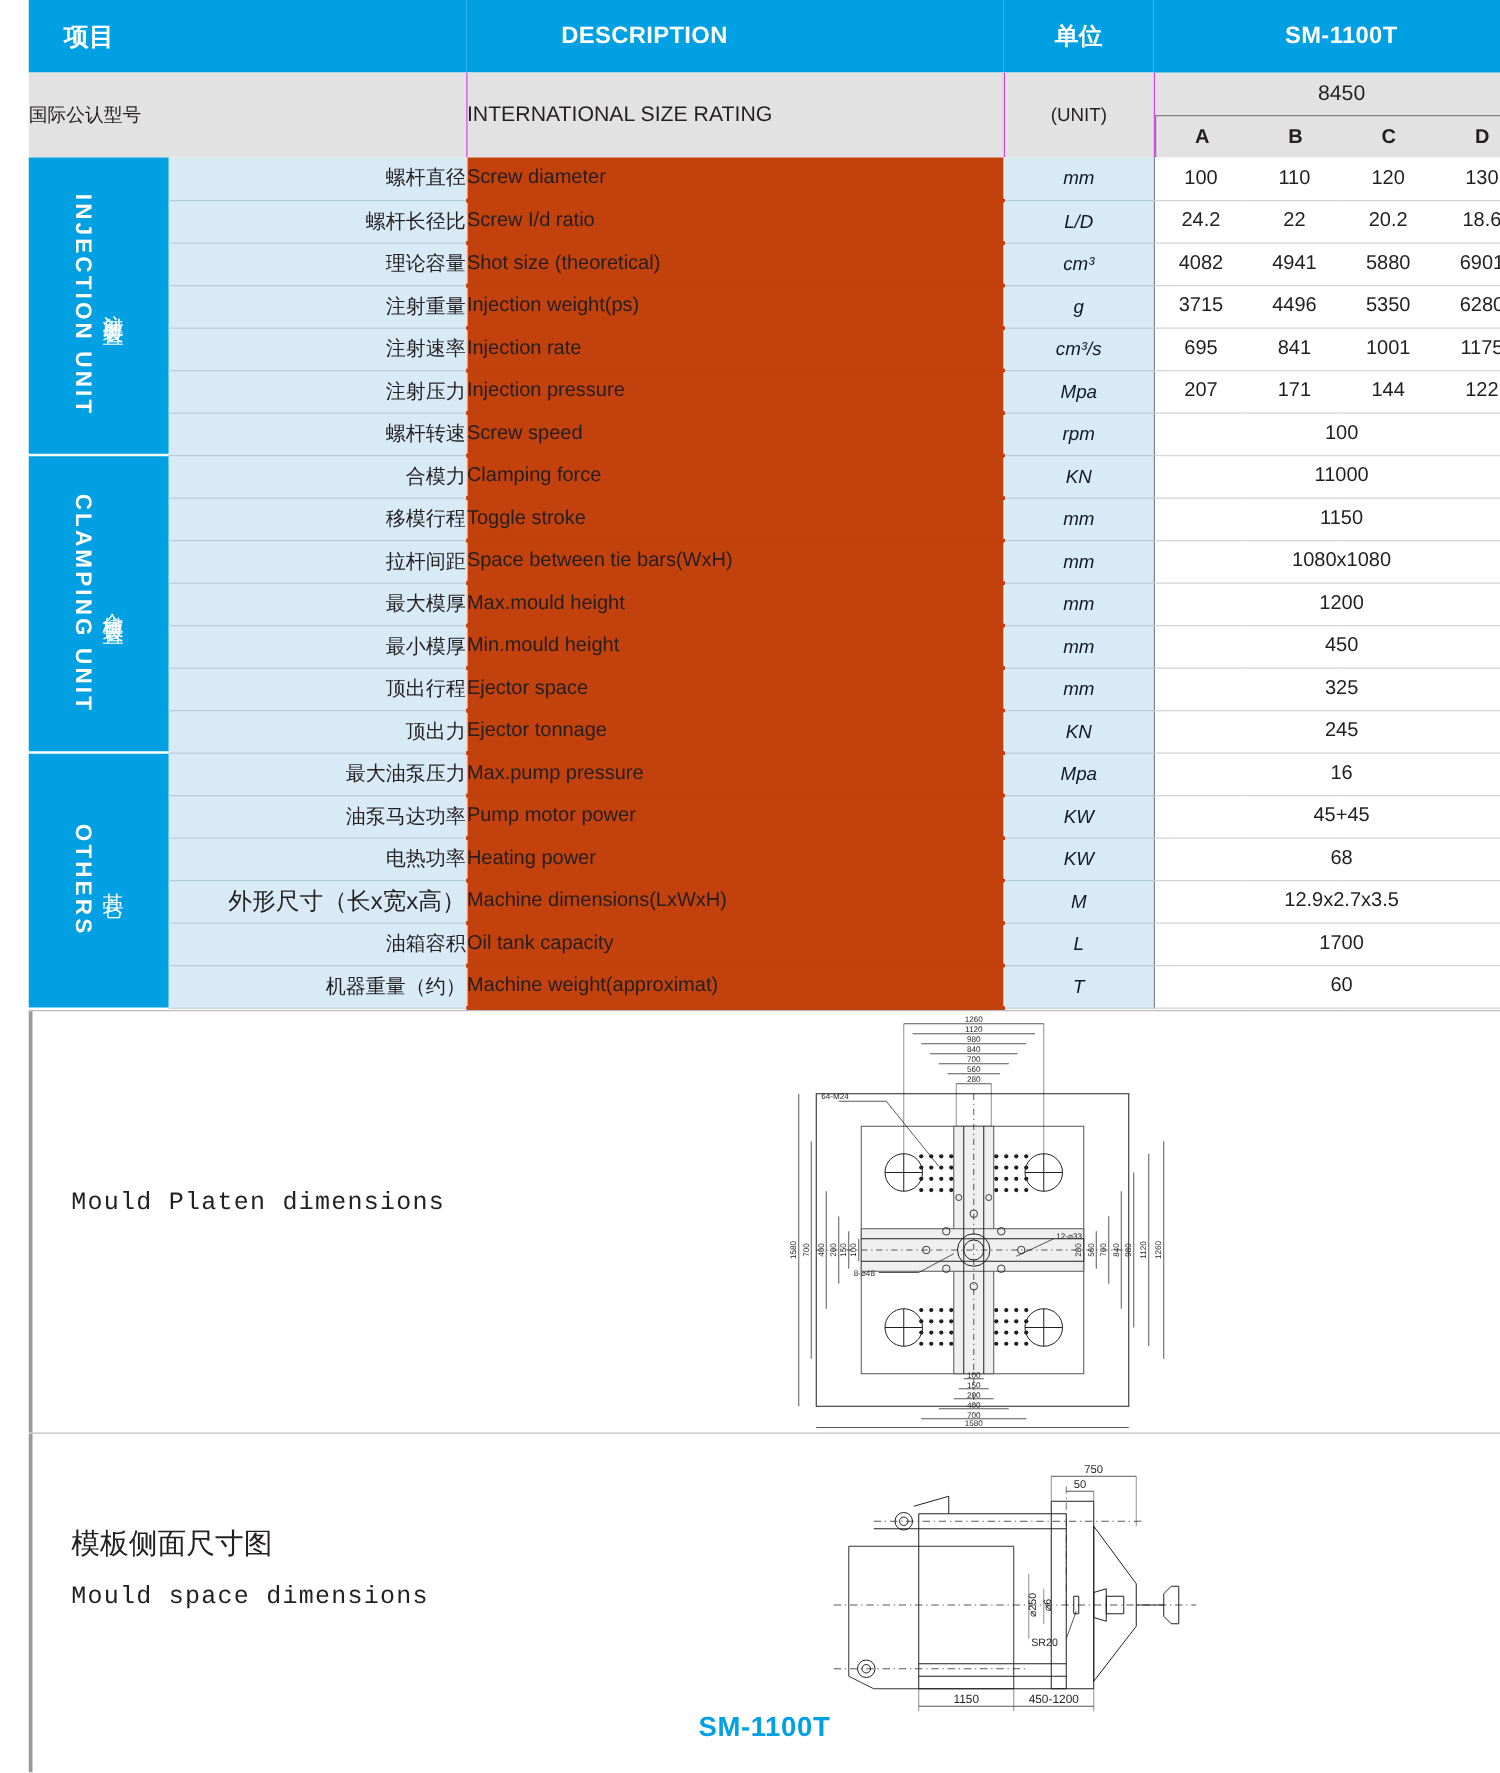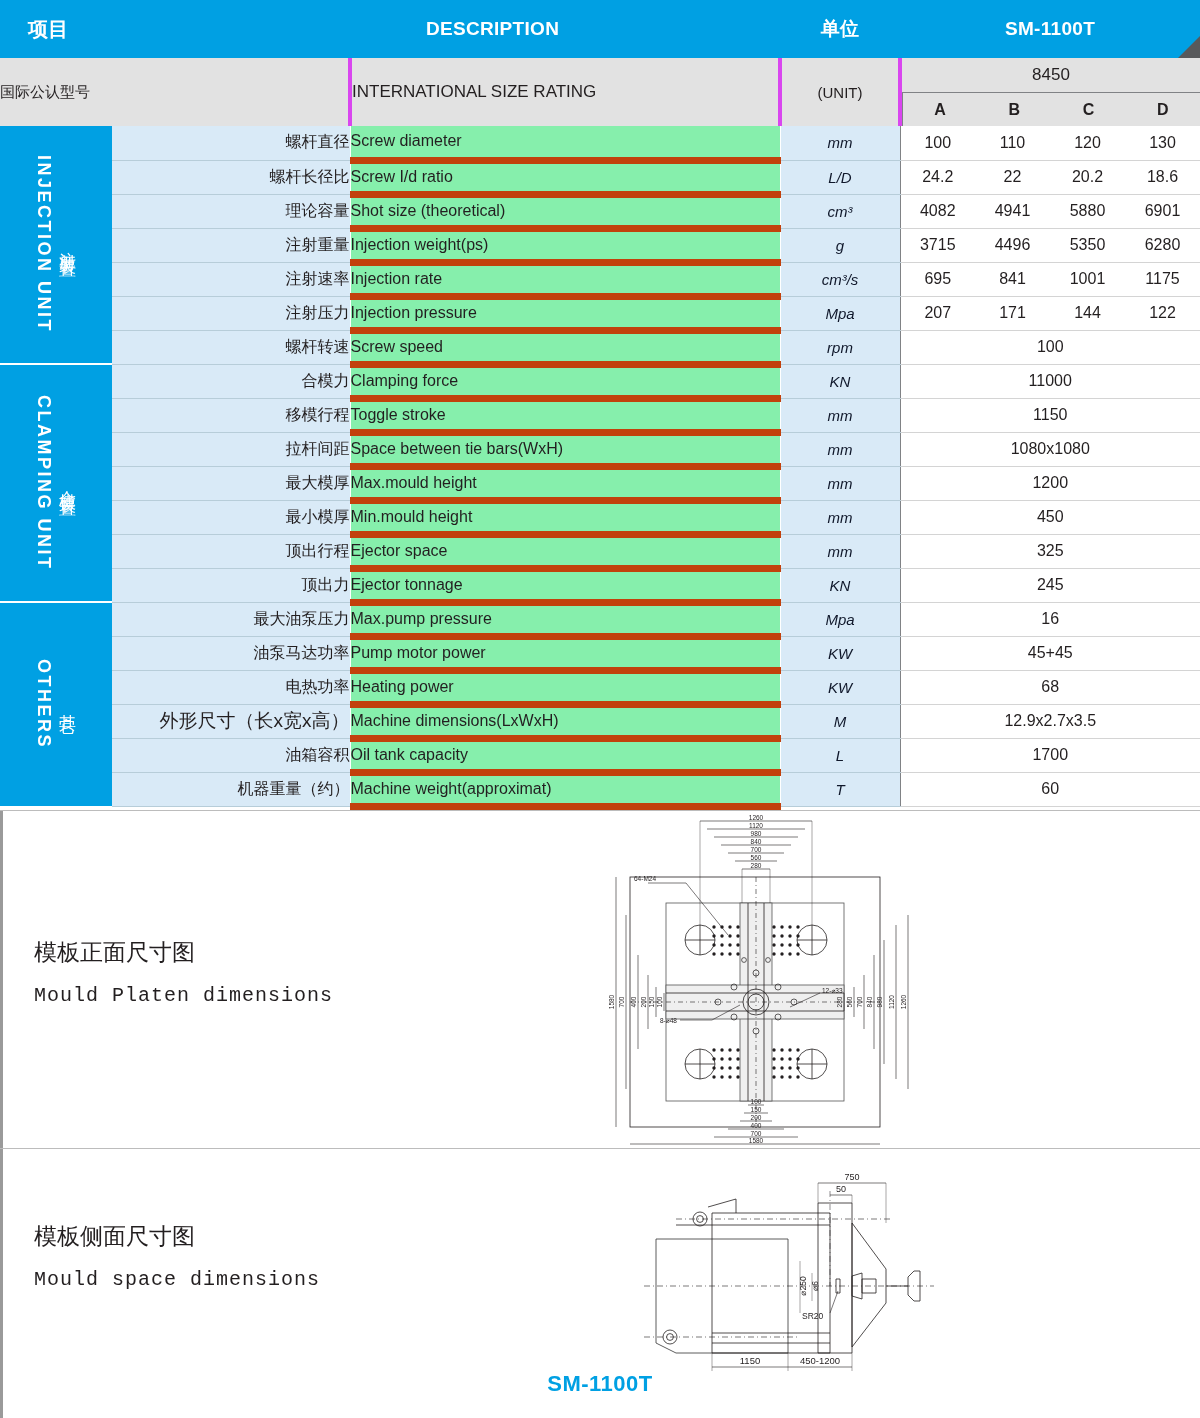--- a/index.html
+++ b/index.html
@@ -3,21 +3,21 @@
 <meta charset="utf-8">
 <title>SM-1100T Specification</title>
 <style>
   * { box-sizing: border-box; margin: 0; padding: 0; }
   html, body {
     width: 1200px; height: 1418px;
     background: #ffffff;
     font-family: "Liberation Sans", "DejaVu Sans", sans-serif;
     overflow: hidden;
   }
-  #page { position: relative; width: 1200px; height: 1418px; }
+  #page { position: relative; width: 1200px; height: 1418px; padding-left: 23px; }
 
   
   .spec-table { width: 1200px; border-collapse: collapse; table-layout: fixed; }
   .spec-table td, .spec-table th { padding: 0; }
 
   .hdr {
     background: #00a0e3; color: #ffffff;
     font-weight: bold; font-size: 19px; text-align: center;
     height: 58px; vertical-align: middle; letter-spacing: .3px;
   }
@@ -25,21 +25,21 @@
   .hdr-desc  { text-align: left; padding-left: 76px !important; }
   .corner-cell { position: relative; padding: 0 !important; }
   .corner-tri {
     position: absolute; right: 0; bottom: 0; width: 0; height: 0;
     border-left: 22px solid transparent; border-bottom: 22px solid #58595b;
   }
 
   .sub {
     background: #e2e2e2; color: #231f20;
     height: 68px; vertical-align: middle; font-size: 15px;
-    border-right: 4px solid #d946ef;
+    border-right: 1px solid #d946ef;
   }
   .sub-cn  { padding-left: 28px; font-size: 15px; }
   .sub-en  { padding-left: 76px; font-size: 17px; }
   .sub-unit{ text-align: center; font-size: 15px; margin-left: 19px; }
   .model-stack { background: #e2e2e2; padding: 0 !important; border-right: none; }
   .model-num {
     height: 34px; line-height: 34px; text-align: center;
     font-size: 17px; color: #231f20; background: #e2e2e2;
   }
   .abcd { display: flex; height: 34px; border-top: 1px solid #808285; border-left: 1px solid #808285; }
@@ -63,22 +63,22 @@
     font-size: 17px; letter-spacing: 3px;
   }
 
   tr.datarow { height: 34px; }
   .c-cn {
     background: #d9eaf7; color: #231f20; font-size: 16px;
     padding-left: 22px; border-bottom: 1px solid #b7cdd9;
     border-right: 1px solid #ffffff; width: 240px; text-align: right;
   }
   .c-en {
-    background: #86efac; color: #231f20; font-size: 16px;
-    padding-left: 56px; border-bottom: 7px solid #c2410c;
+    background: #c2410c; color: #231f20; font-size: 16px;
+    padding-left: 56px; border-bottom: 3px solid #c2410c;
     border-right: 1px solid #ffffff;
   }
   .c-unit {
     background: #d9eaf7; color: #0f172a; font-size: 15px;
     text-align: center; border-bottom: 1px solid #b7cdd9;
     border-right: 1px solid #808285; width: 120px; font-style: italic;
   }
   .c-val {
     background: #ffffff; color: #231f20; font-size: 16px;
     text-align: center; border-bottom: 1px solid #d4d4d4;
@@ -298,21 +298,20 @@
         <td class="c-en">Machine weight(approximat)</td>
         <td class="c-unit">T</td>
         <td class="c-val" colspan="4">60</td>
       </tr>
     </tbody>
   </table>
 
   <div class="draw-block" style="height:338px">
     <div class="side-rail"></div>
     <div class="draw-caption" style="top:126px">
-      <div class="cap-cn">模板正面尺寸图</div>
       <div class="cap-en">Mould Platen dimensions</div>
     </div>
 
     <svg width="340" height="330" viewBox="0 0 340 330" style="position:absolute;left:608px;top:4px">
       <g stroke="#231f20" fill="none" stroke-width="0.8">
 
         <rect x="22" y="62" width="250" height="250"></rect>
         <rect x="58" y="88" width="178" height="198" stroke="#555"></rect>
 
         <rect x="132" y="88" width="32" height="198" fill="#efefef" stroke="#555"></rect>

